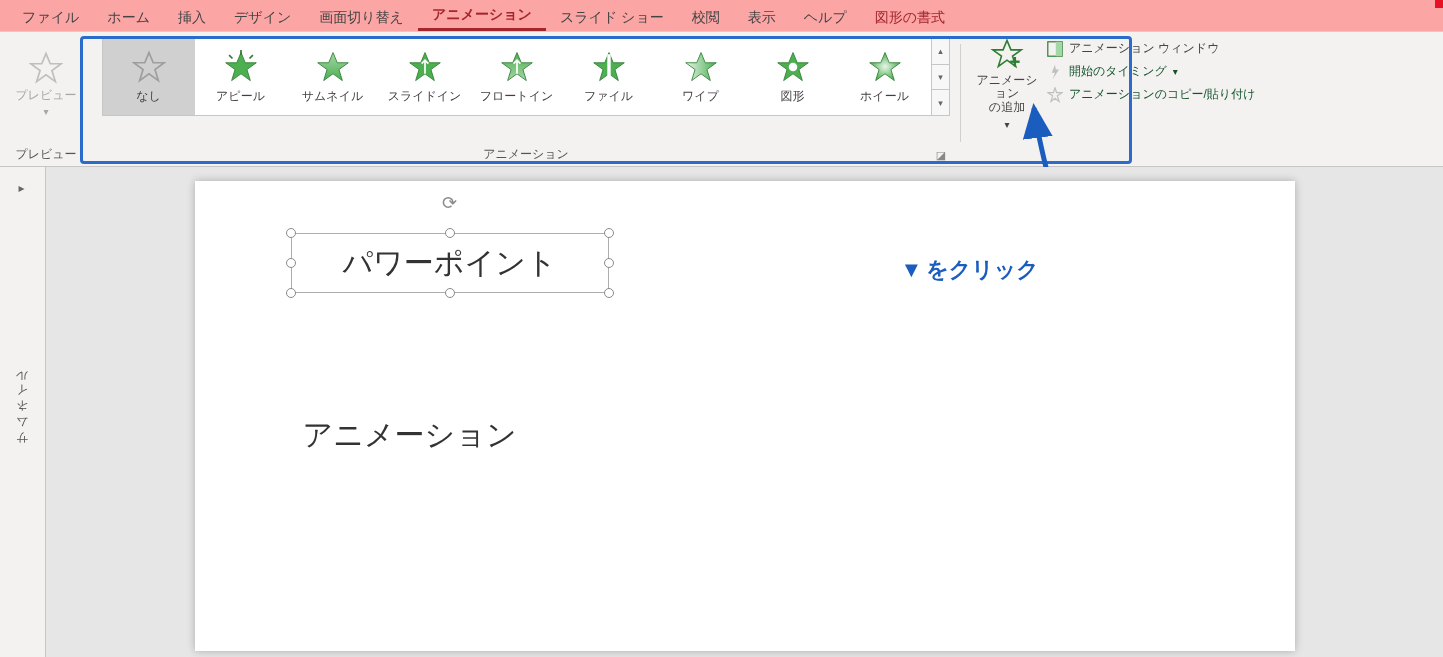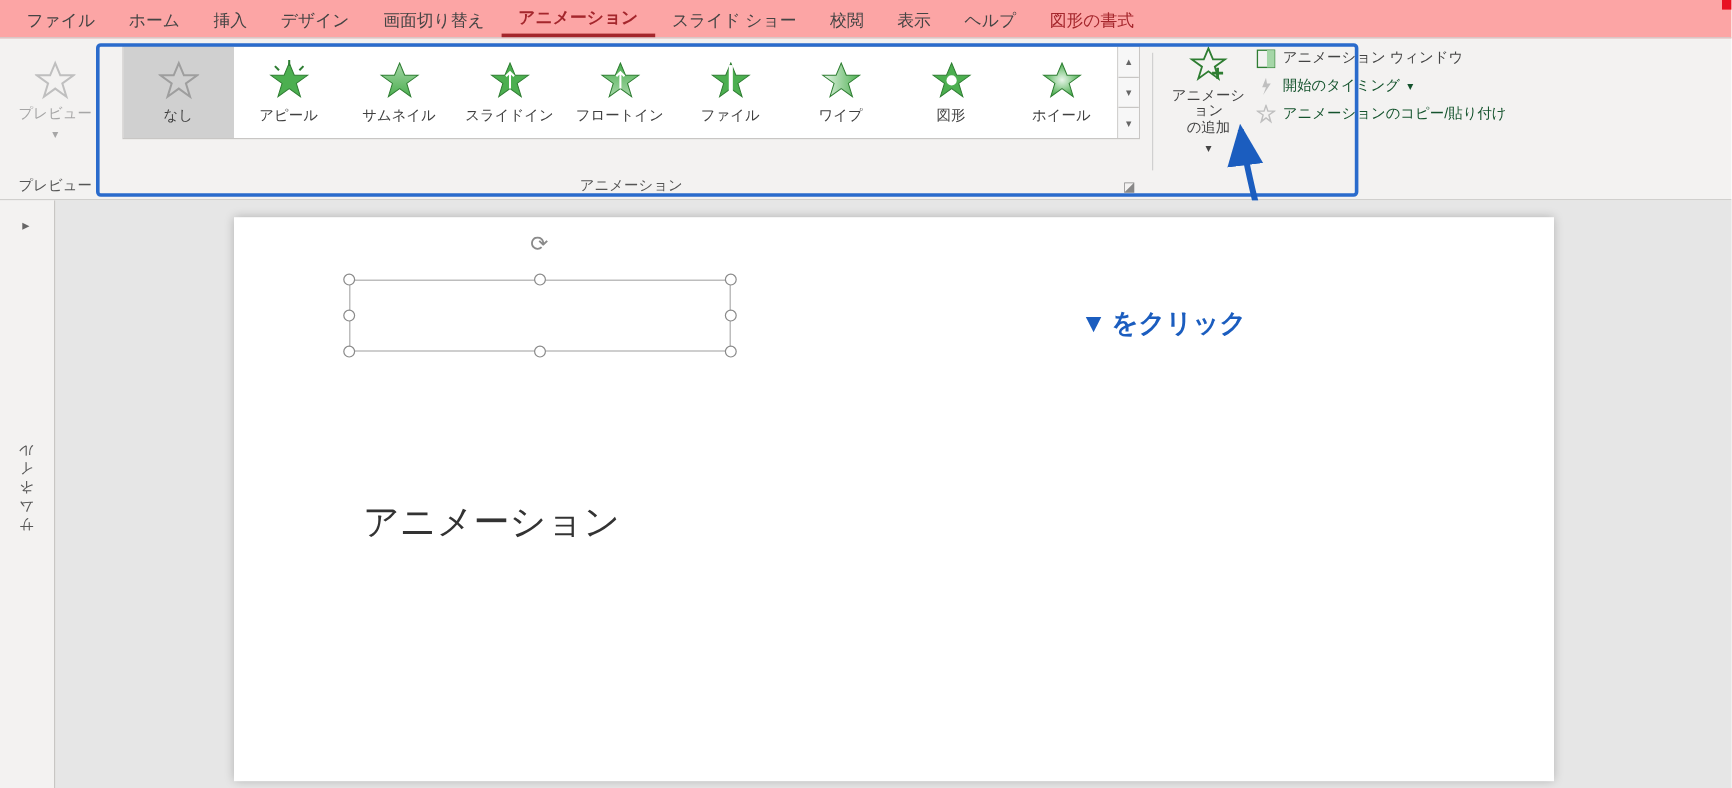--- a/index.html
+++ b/index.html
@@ -492,20 +492,21 @@
 <div class="workspace">
   <div class="thumbrail">
     <span class="chev">▸</span>
     <span>サムネイル</span>
   </div>
 
   <div class="slide-area">
     <div class="slide">
 
       <div class="textbox">
+        <span class="txt">パワーポイント</span>
         <span class="rotate-handle">⟳</span>
         <span class="handle h-tl"></span>
         <span class="handle h-tm"></span>
         <span class="handle h-tr"></span>
         <span class="handle h-ml"></span>
         <span class="handle h-mr"></span>
         <span class="handle h-bl"></span>
         <span class="handle h-bm"></span>
         <span class="handle h-br"></span>
       </div>

